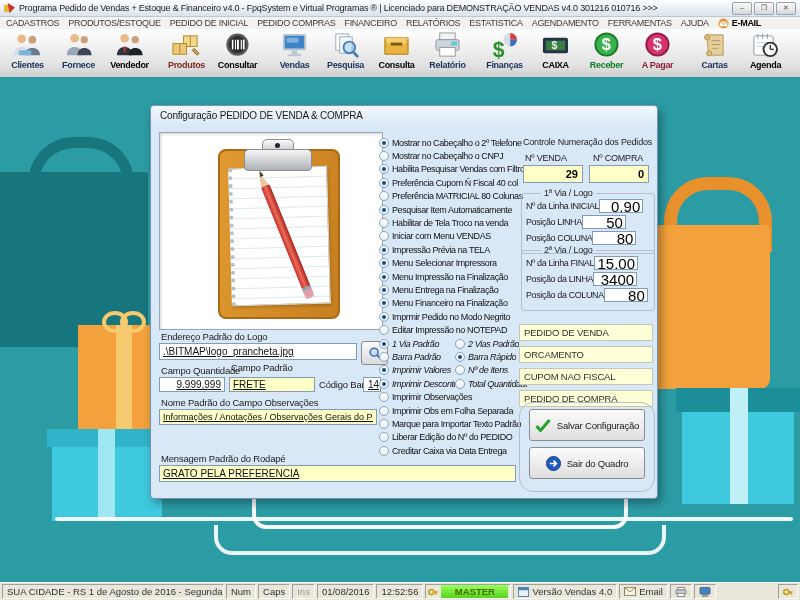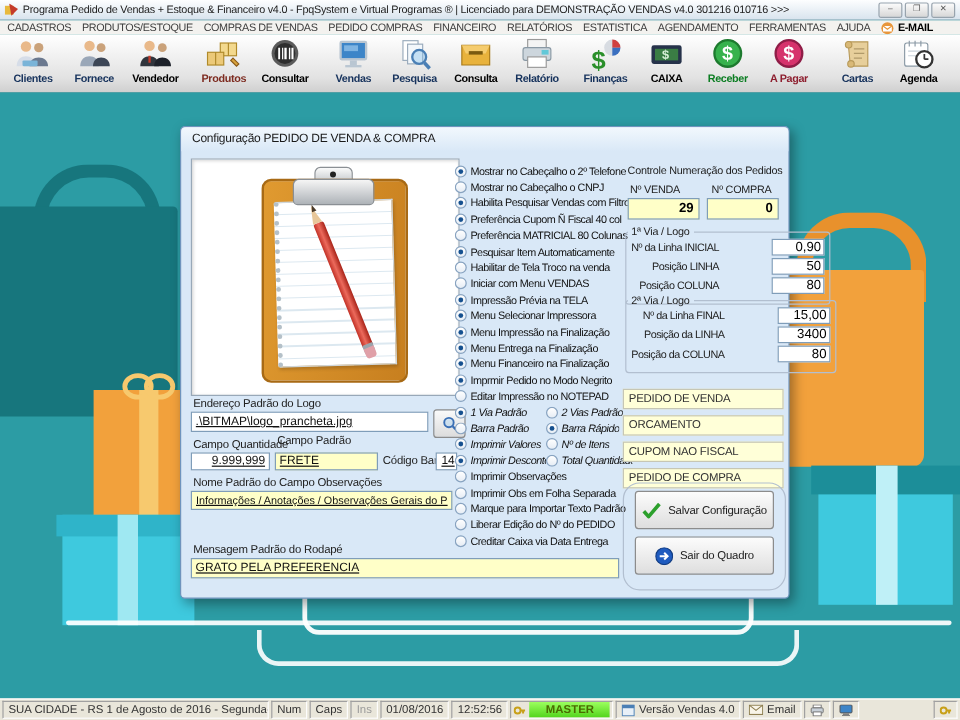--- a/index.html
+++ b/index.html
@@ -95,24 +95,24 @@
   .orow{height:13.4px;display:flex;align-items:center;overflow:hidden;}
   .radio{width:10px;height:10px;border-radius:50%;border:1px solid #88a3c0;
          background:linear-gradient(#ffffff,#e6edf5);flex:none;position:relative;box-sizing:border-box;}
   .radio.checked::after{content:"";position:absolute;left:2px;top:2px;right:2px;bottom:2px;
                         border-radius:50%;background:#15508f;}
   .olabel{font-size:9px;letter-spacing:-.4px;margin-left:3px;color:#111;white-space:nowrap;}
   .ohalf{display:flex;align-items:center;flex:none;overflow:hidden;font-style:italic;}
   .ohalf.left{width:76px;}
   
   .grp{position:absolute;left:370px;width:132px;height:64px;border:1px solid #b2bfd0;border-radius:3px;margin:0;padding:0;}
-  .grp legend{font-size:9px;color:#222;padding:0 3px;margin-left:1px;letter-spacing:-.2px;}
-  .grow{display:flex;justify-content:flex-end;align-items:center;height:16px;padding:0 4px;gap:44px;}
+  .grp legend{font-size:9px;color:#222;padding:0 3px;margin-left:19px;letter-spacing:-.2px;}
+  .grow{display:flex;justify-content:flex-start;align-items:center;height:16px;padding:0 4px;}
   .grow .glbl{font-size:9px;color:#222;letter-spacing:-.4px;white-space:nowrap;}
-  .grow input{width:44px;height:13px;border:1px solid #7f9db9;font-size:11px;text-align:right;
+  .grow input{width:44px;height:13px;border:1px solid #7f9db9;font-size:15px;text-align:right;
               padding:6px 2px;background:#fff;font-family:"Liberation Sans",sans-serif;box-sizing:border-box;}
   .numfld{position:absolute;width:60px;height:18px;border:1px solid #7f9db9;background:#FFFFC8;
           font-size:11px;font-weight:bold;text-align:right;padding:0 4px;
           font-family:"Liberation Sans",sans-serif;box-sizing:border-box;}
   .doc{position:absolute;left:368px;width:134px;height:17px;background:#FFFFD8;border:1px solid #c6c6b4;
        font-size:9.5px;color:#333;display:flex;align-items:center;padding:0 4px;
        letter-spacing:-.2px;box-sizing:border-box;white-space:nowrap;overflow:hidden;}
   .btngrp{position:absolute;left:368px;top:296px;width:134px;height:88px;border:1px solid #b2bfd0;border-radius:14px;}
   .pushbtn{position:absolute;left:9px;width:114px;height:30px;background:linear-gradient(#fcfcfc,#dedede);
            border:1px solid #8c8c8c;border-radius:3px;display:flex;align-items:center;
@@ -142,21 +142,21 @@
     <span class="winbtns">
       <span class="winbtn">–</span>
       <span class="winbtn">❐</span>
       <span class="winbtn">✕</span>
     </span>
   </div>
 
   <div class="menubar">
     <span class="menu-item">CADASTROS</span>
     <span class="menu-item">PRODUTOS/ESTOQUE</span>
-    <span class="menu-item">COMPRAS DE VENDAS</span>
+    <span class="menu-item">PEDIDO DE INICIAL</span>
     <span class="menu-item">PEDIDO COMPRAS</span>
     <span class="menu-item">FINANCEIRO</span>
     <span class="menu-item">RELATÓRIOS</span>
     <span class="menu-item">ESTATISTICA</span>
     <span class="menu-item">AGENDAMENTO</span>
     <span class="menu-item">FERRAMENTAS</span>
     <span class="menu-item">AJUDA</span>
     <span class="menu-email">
       <svg width="11" height="11" viewBox="0 0 12 12">
           <circle cx="6" cy="6" r="5.5" fill="#e8963c"></circle>

